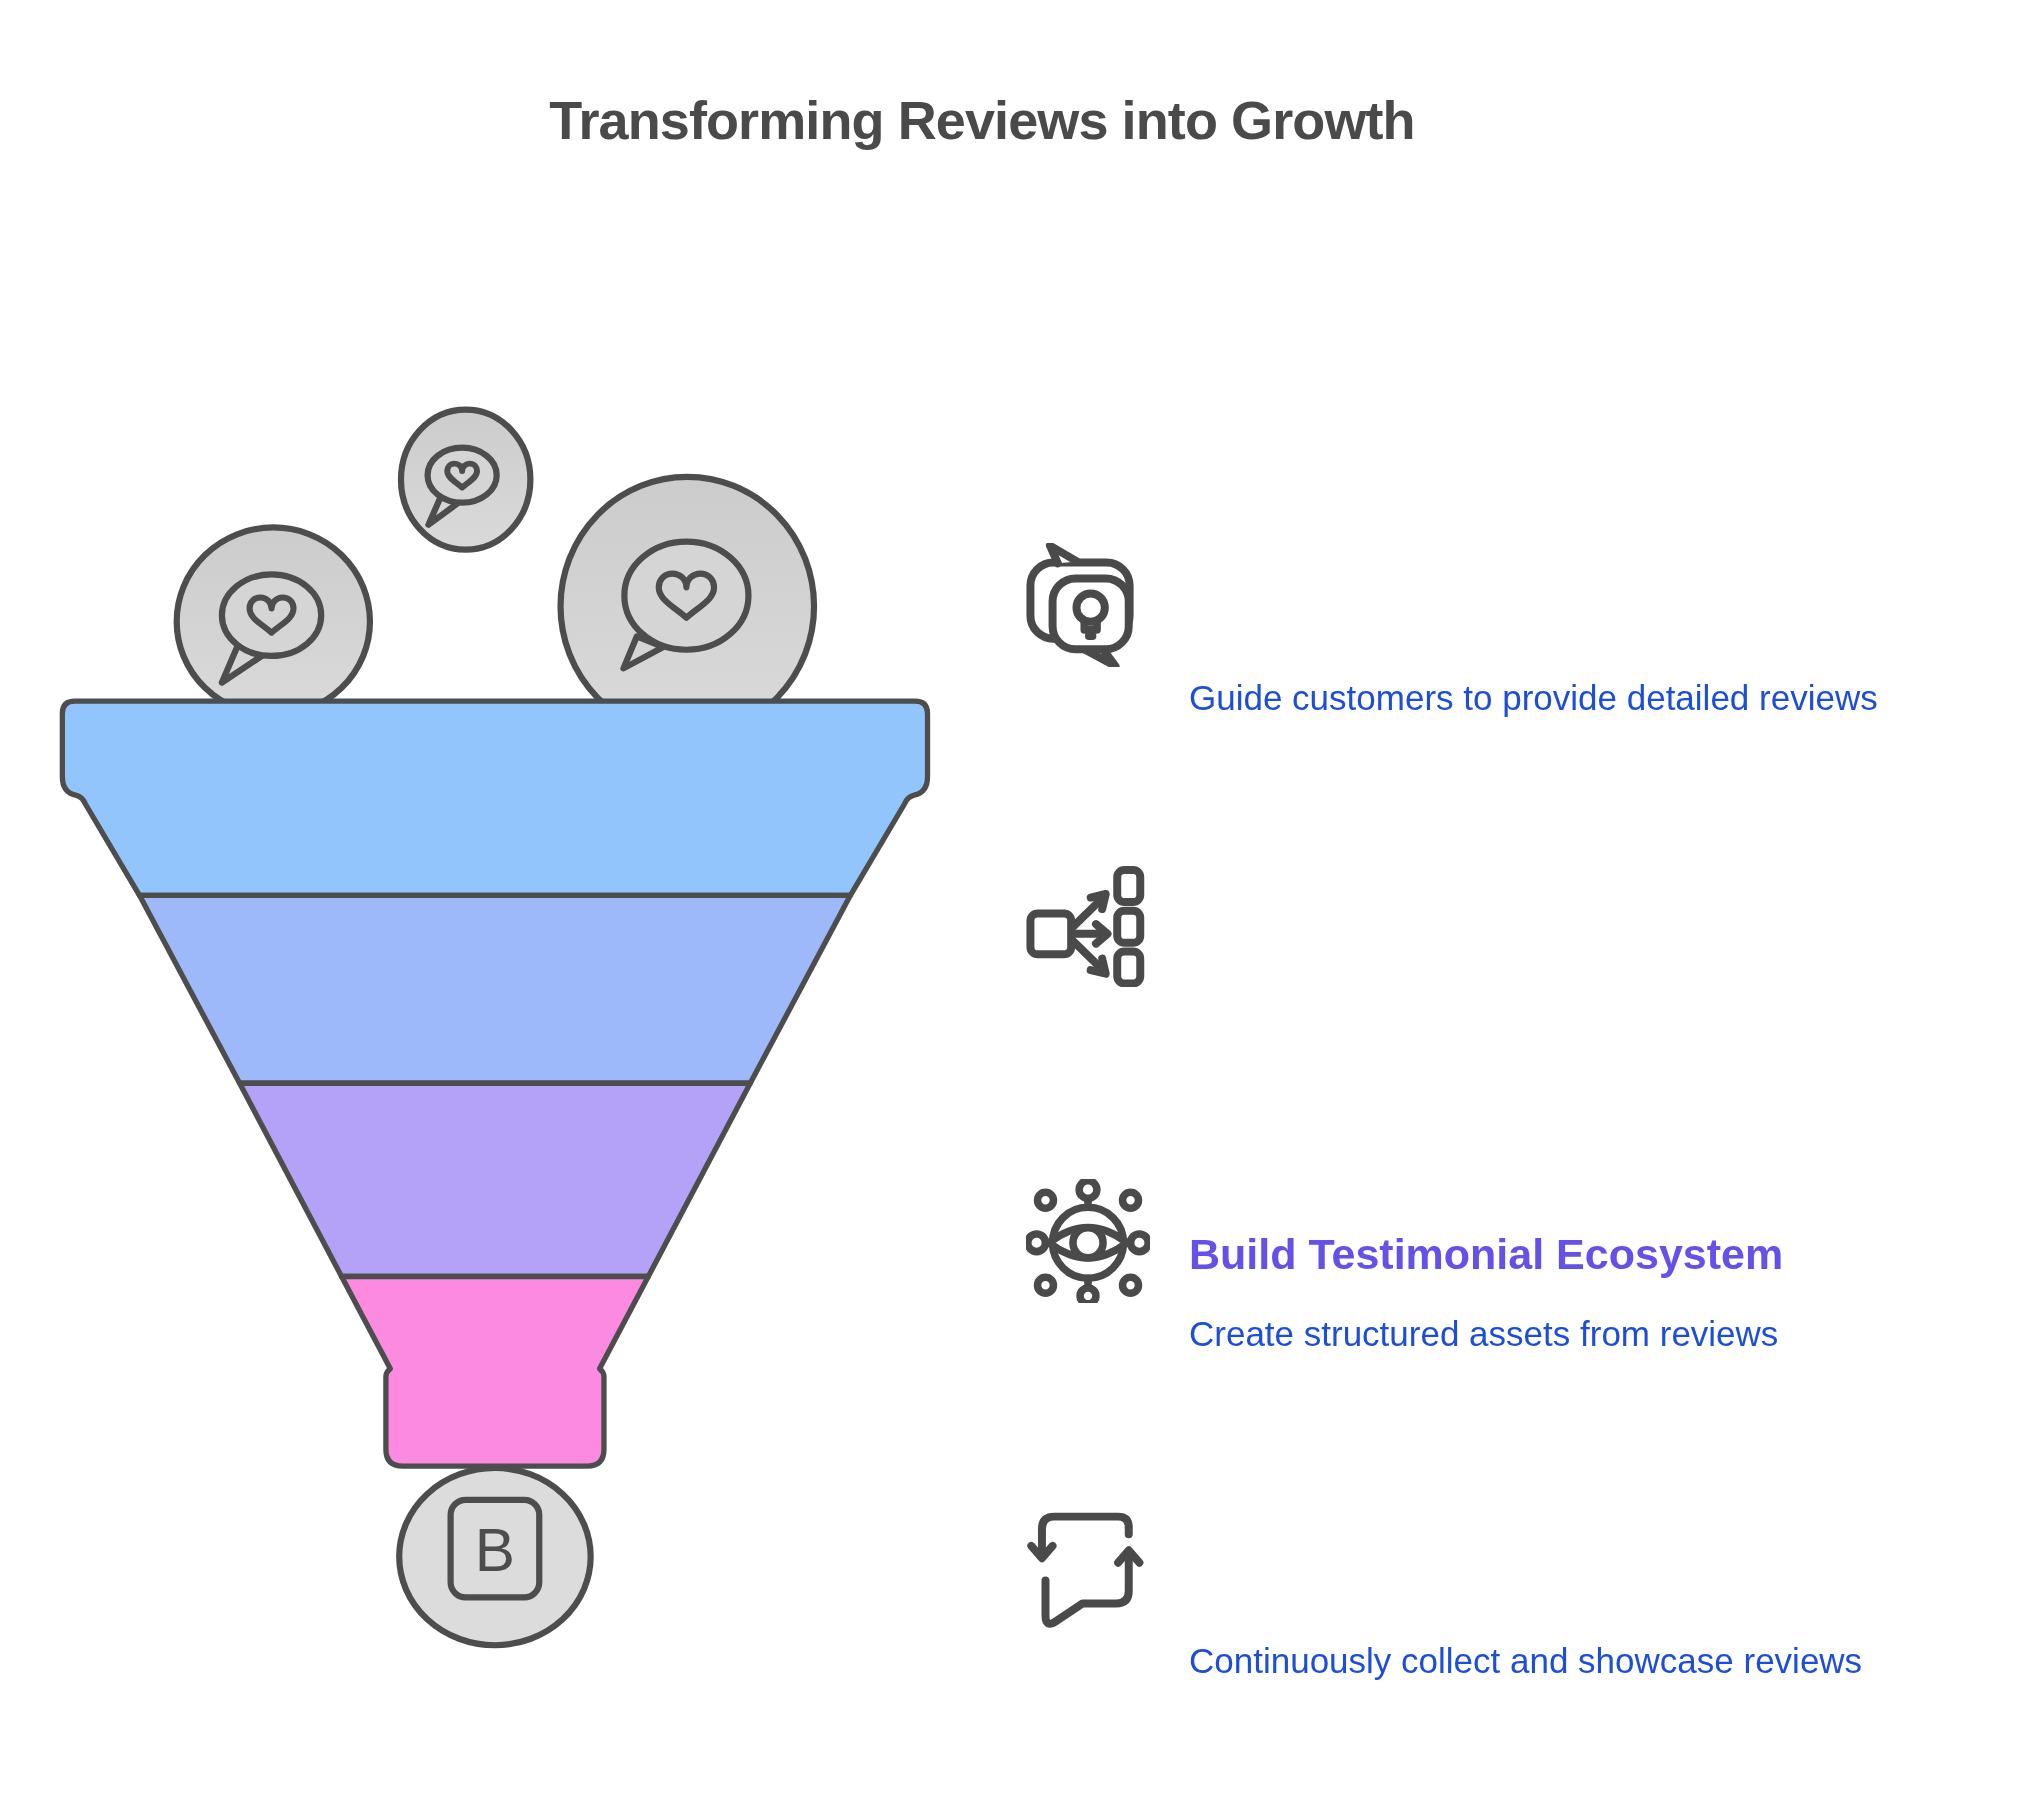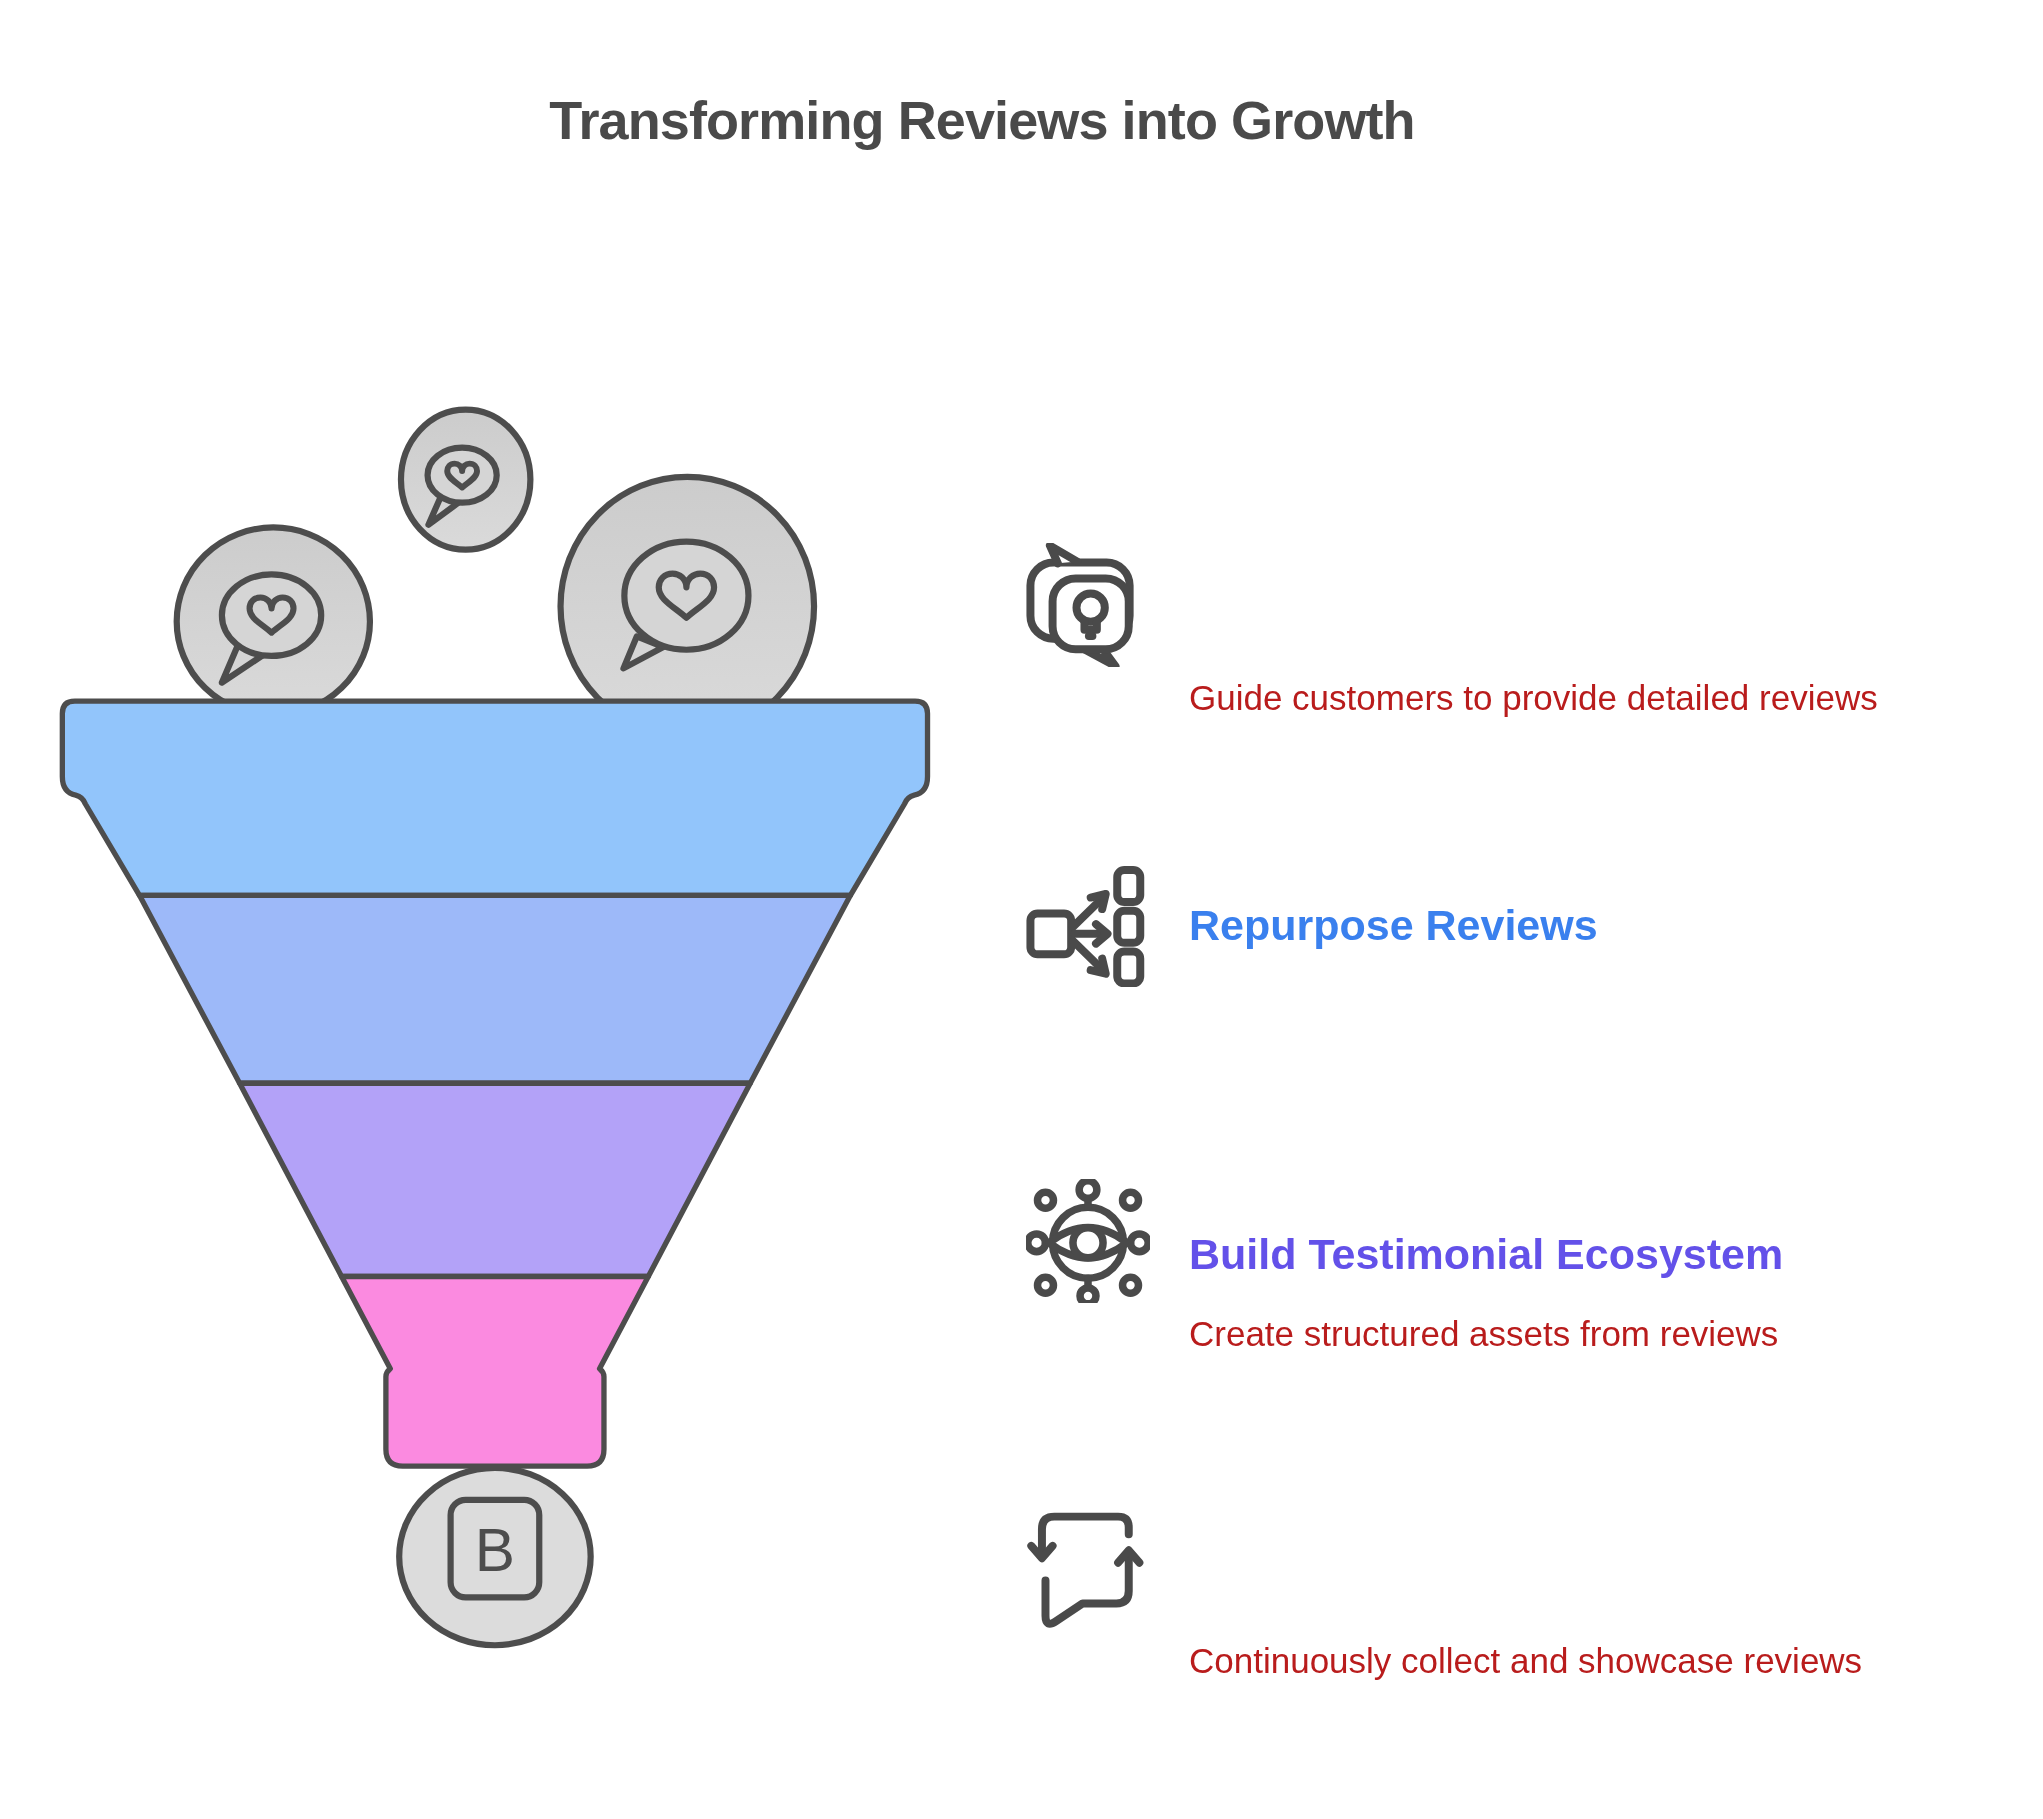--- a/index.html
+++ b/index.html
@@ -14,21 +14,21 @@
   }
   .funnel-svg{position:absolute;left:0;top:0;}
   .item{position:absolute;left:1026px;width:993px;height:124px;}
   .item .icon-box{position:absolute;left:0;top:0;width:124px;height:124px;}
   .item .heading-box{
     position:absolute;left:163px;top:0;height:124px;
     display:flex;align-items:center;white-space:nowrap;
   }
   .item .heading{font-size:43px;font-weight:bold;}
   .item .desc{
-    position:absolute;left:163px;top:135px;font-size:35px;color:#b91c1c;
+    position:absolute;left:163px;top:135px;font-size:35px;color:#1d4ed8;
     white-space:nowrap;
   }
   .accent-1{color:#3287f1;}
   .accent-2{color:#3a80ee;}
   .accent-3{color:#6351e9;margin-top:26px;}
   .accent-4{color:#f43fa9;}
   .item-1{top:543px;}
   .item-2{top:863px;}
   .item-3{top:1179px;}
   .item-4{top:1506px;}
@@ -108,23 +108,20 @@
       <rect x="103" y="54" width="26" height="36" rx="8"></rect>
       <rect x="103" y="100" width="26" height="36" rx="8"></rect>
       <path d="M 53 72 L 88 38"></path>
       <path d="M 73 39 L 90 35 L 86 52"></path>
       <path d="M 55 80 L 90 80"></path>
       <path d="M 79 69 L 92 80 L 79 91"></path>
       <path d="M 53 88 L 88 122"></path>
       <path d="M 73 121 L 90 125 L 86 108"></path>
     </g>
   </svg>
-  <div class="heading-box">
-    <span class="heading accent-2">Repurpose Reviews</span>
-  </div>
 </div>
 
 <div class="item item-3">
   <svg class="icon-box" viewBox="0 0 140 140">
     <g fill="none" stroke="#4a4a4a" stroke-width="8.5" stroke-linejoin="round" stroke-linecap="round">
       <circle cx="70" cy="72" r="40"></circle>
       <path d="M 70 32 L 70 22"></path>
       <path d="M 70 112 L 70 122"></path>
       <path d="M 30 72 L 22 72"></path>
       <path d="M 110 72 L 118 72"></path>

